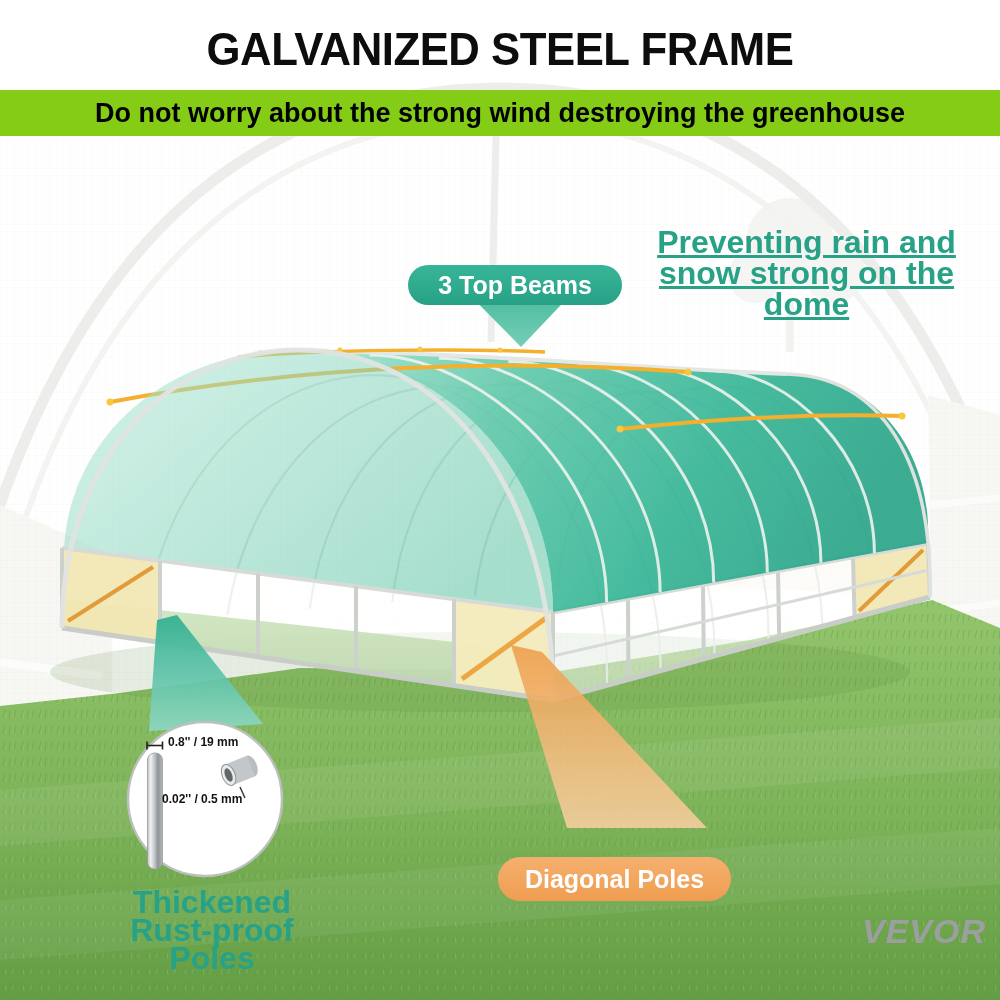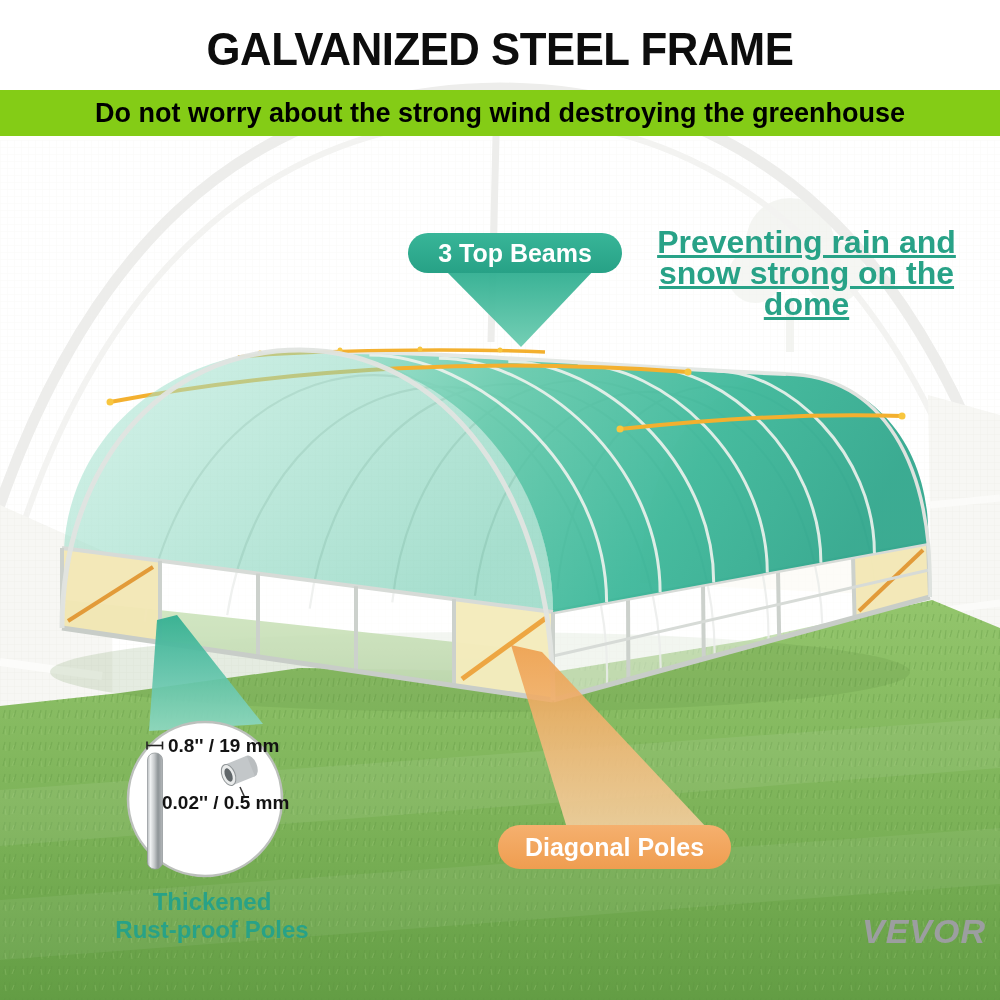--- a/index.html
+++ b/index.html
@@ -4,27 +4,27 @@
 <style>
   html,body{margin:0;padding:0;background:#fff;}
   body{font-family:"Liberation Sans", sans-serif;}
   .stage{position:relative;width:1000px;height:1000px;background:#ffffff;overflow:hidden;}
   .scene{position:absolute;left:0;top:0;width:1000px;height:1000px;display:block;}
   .page-title{position:absolute;top:22px;left:0;width:1000px;text-align:center;font-size:46px;
     font-weight:900;color:#0d0d0d;letter-spacing:-0.5px;transform:scaleX(.95);transform-origin:center;}
   .banner{position:absolute;top:90px;left:0;width:1000px;height:46px;background:#84cc16;color:#000;
     font-size:27px;font-weight:700;line-height:46px;text-align:center;}
   .pill{position:absolute;display:flex;align-items:center;justify-content:center;color:#fff;
-    font-weight:700;font-size:25px;border-radius:22px;}
+    font-weight:700;font-size:25px;border-radius:22px;margin-top:32px;}
   .pill.teal{left:408px;top:233px;width:214px;height:40px;background:linear-gradient(180deg,#38b598,#27a186);}
   .pill.orange{left:498px;top:825px;width:233px;height:44px;background:linear-gradient(180deg,#f5b06e,#ef9d50);}
   .note{position:absolute;color:#28a287;font-weight:700;text-align:center;}
   .note.rain{left:634px;top:227px;width:345px;font-size:32px;line-height:31px;text-decoration:underline;}
-  .note.thick{left:102px;top:888px;width:220px;font-size:24px;line-height:28px;}
-  .measure{position:absolute;color:#131313;font-weight:700;font-size:19px;white-space:nowrap;}
+  .note.thick{left:102px;top:888px;width:220px;font-size:32px;line-height:28px;}
+  .measure{position:absolute;color:#131313;font-weight:700;font-size:12px;white-space:nowrap;}
   .measure.outer{left:168px;top:735px;}
   .measure.wall{left:162px;top:792px;width:142px;text-align:left;}
   .brand{position:absolute;left:862px;top:912px;width:140px;font-size:34px;font-weight:900;
     font-style:italic;color:#9c9ea0;letter-spacing:1px;}
 </style>
 </head>
 <body>
 
 <div class="stage">
 

